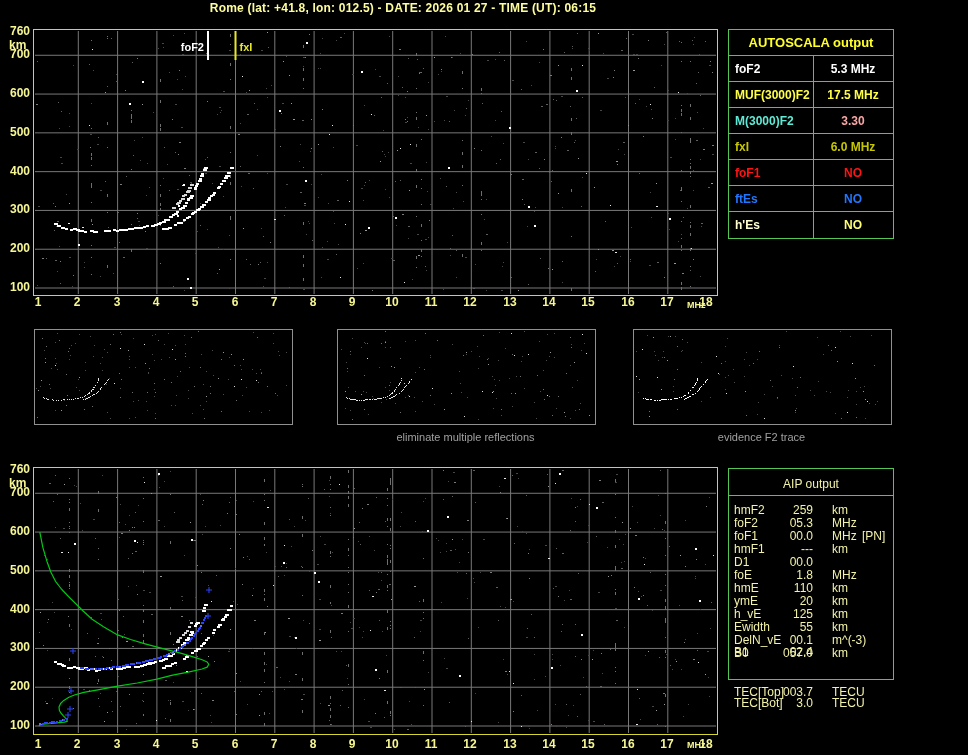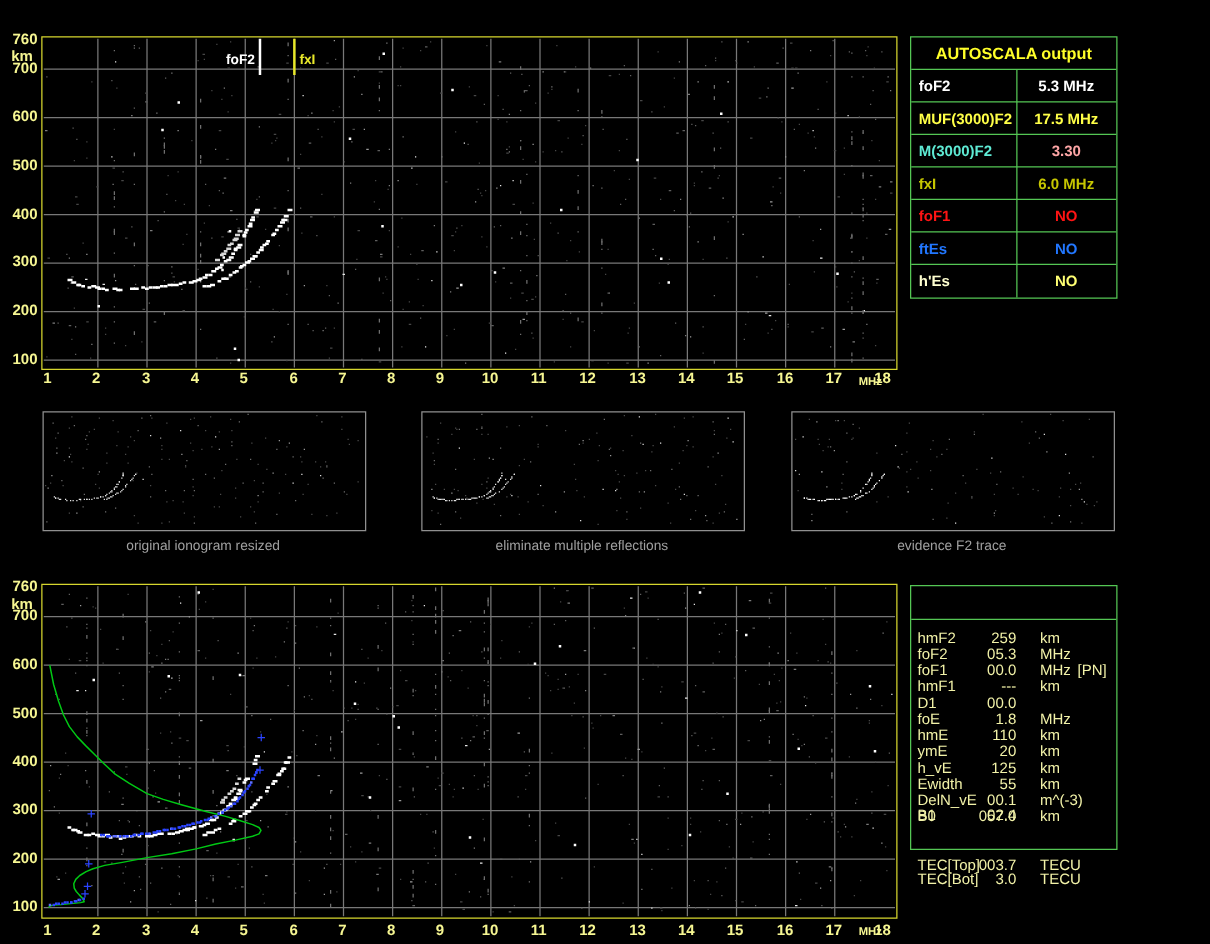--- a/index.html
+++ b/index.html
@@ -28,20 +28,21 @@
   .aip-unit{position:absolute;left:103px;top:0;white-space:nowrap;}
   .aip-extra{position:absolute;left:133px;top:0;white-space:nowrap;}
   .thumb{position:absolute;border:1px solid #909090;background:#000;width:257px;height:94px;}
   .caption{position:absolute;width:257px;text-align:center;color:#a0a0a0;font-size:11px;}
 </style>
 </head>
 <body>
 
 <div class="screen">
 
+  <div class="title">Rome (lat: +41.8, lon: 012.5) - DATE: 2026 01 27 - TIME (UT): 06:15</div>
 
   <div class="plotbox" style="left:33px;top:29px;width:683px;height:265px;">
     <svg id="svg-top" width="683" height="265">
         <g>
           <line x1="44.3" y1="1" x2="44.3" y2="264" stroke="#787878" stroke-width="1"></line>
           <line x1="83.6" y1="1" x2="83.6" y2="264" stroke="#787878" stroke-width="1"></line>
           <line x1="122.89999999999999" y1="1" x2="122.89999999999999" y2="264" stroke="#787878" stroke-width="1"></line>
           <line x1="162.2" y1="1" x2="162.2" y2="264" stroke="#787878" stroke-width="1"></line>
           <line x1="201.5" y1="1" x2="201.5" y2="264" stroke="#787878" stroke-width="1"></line>
           <line x1="240.79999999999998" y1="1" x2="240.79999999999998" y2="264" stroke="#787878" stroke-width="1"></line>
@@ -1547,21 +1548,20 @@
           <rect x="67" y="56" width="1" height="1" fill="#ffffff"></rect>
           <rect x="69" y="54" width="1" height="1" fill="#ffffff"></rect>
           <rect x="71" y="52" width="1" height="1" fill="#ffffff"></rect>
           <rect x="71" y="51" width="1" height="1" fill="#ffffff"></rect>
           <rect x="72" y="50" width="1" height="1" fill="#ffffff"></rect>
           <rect x="73" y="49" width="1" height="1" fill="#ffffff"></rect>
           <rect x="73" y="49" width="1" height="1" fill="#ffffff"></rect>
         </g>
       </svg>
   </div>
-  <div class="caption" style="left:34px;top:431px;">original ionogram resized</div>
   <div class="caption" style="left:337px;top:431px;">eliminate multiple reflections</div>
   <div class="caption" style="left:633px;top:431px;">evidence F2 trace</div>
 
   <div class="plotbox" style="left:33px;top:467px;width:683px;height:266px;">
     <svg id="svg-bot" width="683" height="266">
         <g>
           <line x1="44.3" y1="1" x2="44.3" y2="265" stroke="#787878" stroke-width="1"></line>
           <line x1="83.6" y1="1" x2="83.6" y2="265" stroke="#787878" stroke-width="1"></line>
           <line x1="122.89999999999999" y1="1" x2="122.89999999999999" y2="265" stroke="#787878" stroke-width="1"></line>
           <line x1="162.2" y1="1" x2="162.2" y2="265" stroke="#787878" stroke-width="1"></line>
@@ -2514,20 +2514,21 @@
           <path d="M31 247 H37 M34 244 V250" stroke="#2b44ff" stroke-width="1" fill="none"></path>
           <path d="M172 122 H178 M175 119 V125" stroke="#2b44ff" stroke-width="1" fill="none"></path>
           <path d="M171 148 H177 M174 145 V151" stroke="#2b44ff" stroke-width="1" fill="none"></path>
         </g>
       </svg>
   </div>
   <div class="unitlabel" style="left:9px;top:476px;font-size:12px;">km</div>
   <div class="unitlabel" style="left:687px;top:740px;">MHz</div>
 
   <div class="tbl" style="left:728px;top:468px;width:164px;height:210px;overflow:visible;">
+    <div class="aip-header">AIP output</div>
     <div class="aip-headline"></div>
     <div id="aip-rows">
         <div class="aip-row" style="top: 35px;">
           <div class="aip-param">hmF2</div>
           <div class="aip-value">259</div>
           <div class="aip-unit">km</div>
           <div class="aip-extra"></div>
         </div>
         <div class="aip-row" style="top: 48px;">
           <div class="aip-param">foF2</div>

